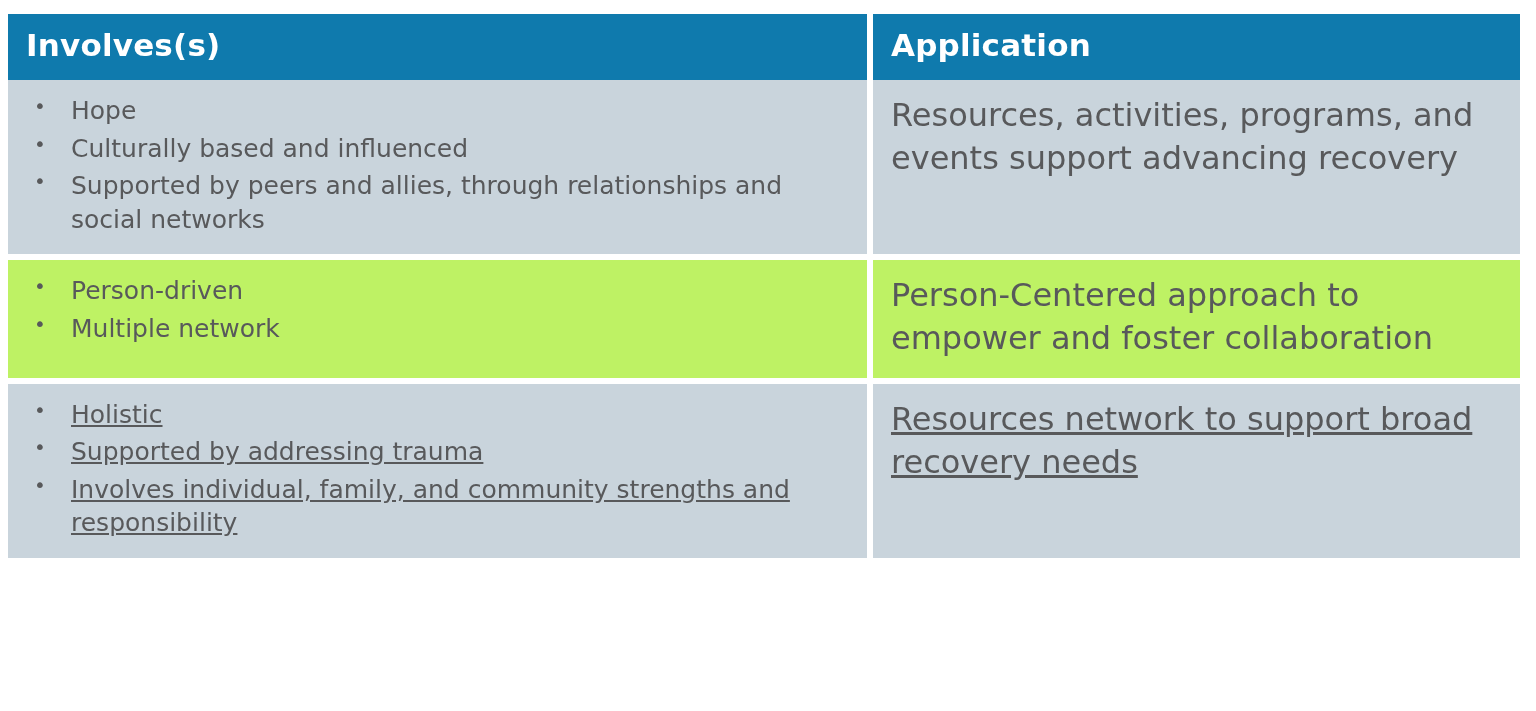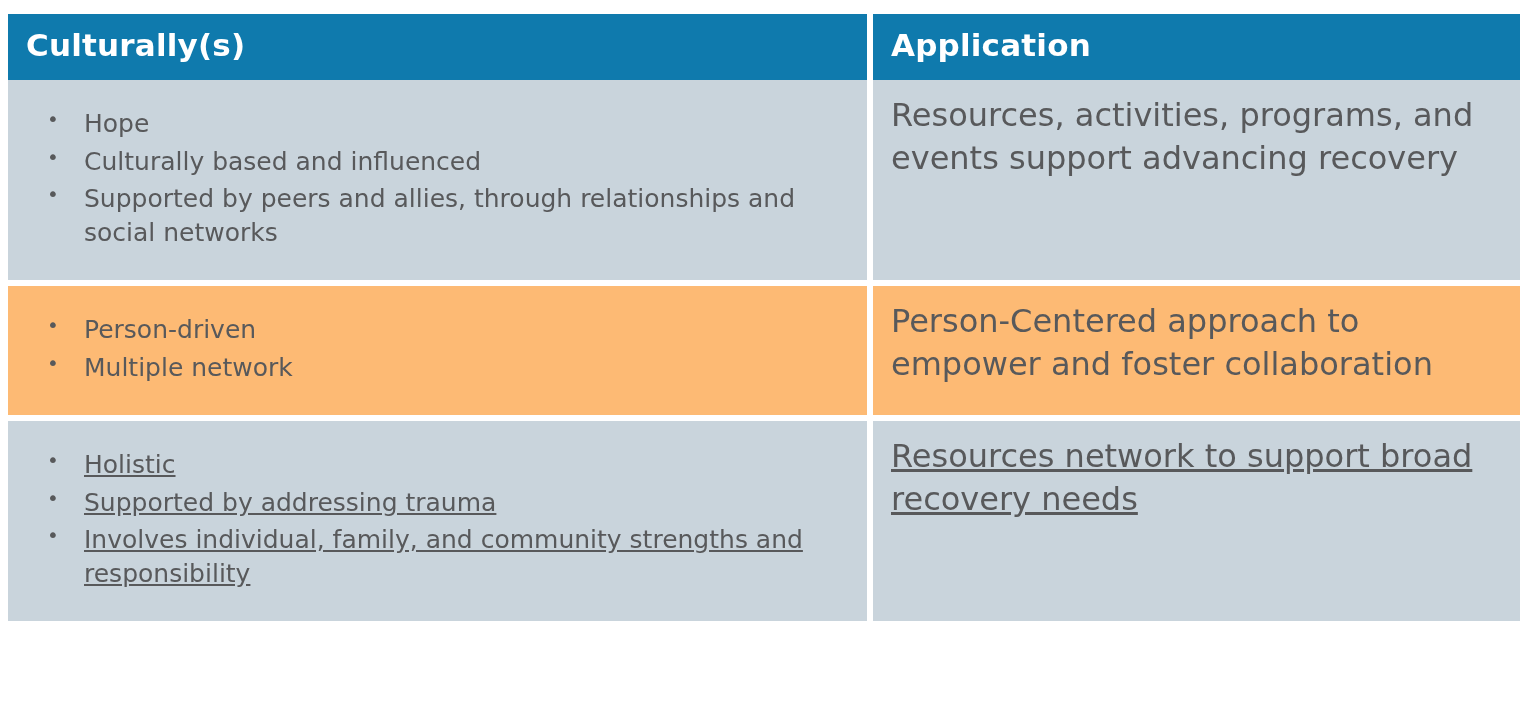--- a/index.html
+++ b/index.html
@@ -56,24 +56,24 @@
     padding: 14px 18px 18px 18px;
     border-right: 6px solid #ffffff;
     border-bottom: 6px solid #ffffff;
     box-sizing: border-box;
     color: #58595b;
   }
   .principles-table td:last-child {
     border-right: none;
   }
   tr.band-dark td { background: #c9d4dc; }
-  tr.band-light td { background: #fdba74; }
+  tr.band-light td { background: #bef264; }
 
   ul.bullets {
-    margin: 13px;
+    margin: 0;
     padding: 0;
     list-style: none;
   }
   ul.bullets li {
     position: relative;
     padding-left: 45px;
     margin: 0 0 4px 0;
     font-size: 25px;
     line-height: 1.34;
   }
@@ -100,21 +100,21 @@
 <body>
 
 <div class="slide">
   <table class="principles-table">
     <colgroup>
       <col class="col-principles">
       <col class="col-application">
     </colgroup>
     <thead>
       <tr>
-        <th>Culturally(s)</th>
+        <th>Involves(s)</th>
         <th>Application</th>
       </tr>
     </thead>
     <tbody>
       <tr class="band-dark row-1">
         <td>
           <ul class="bullets">
             <li>Hope</li>
             <li>Culturally based and influenced</li>
             <li>Supported by peers and allies, through relationships and social networks</li>

